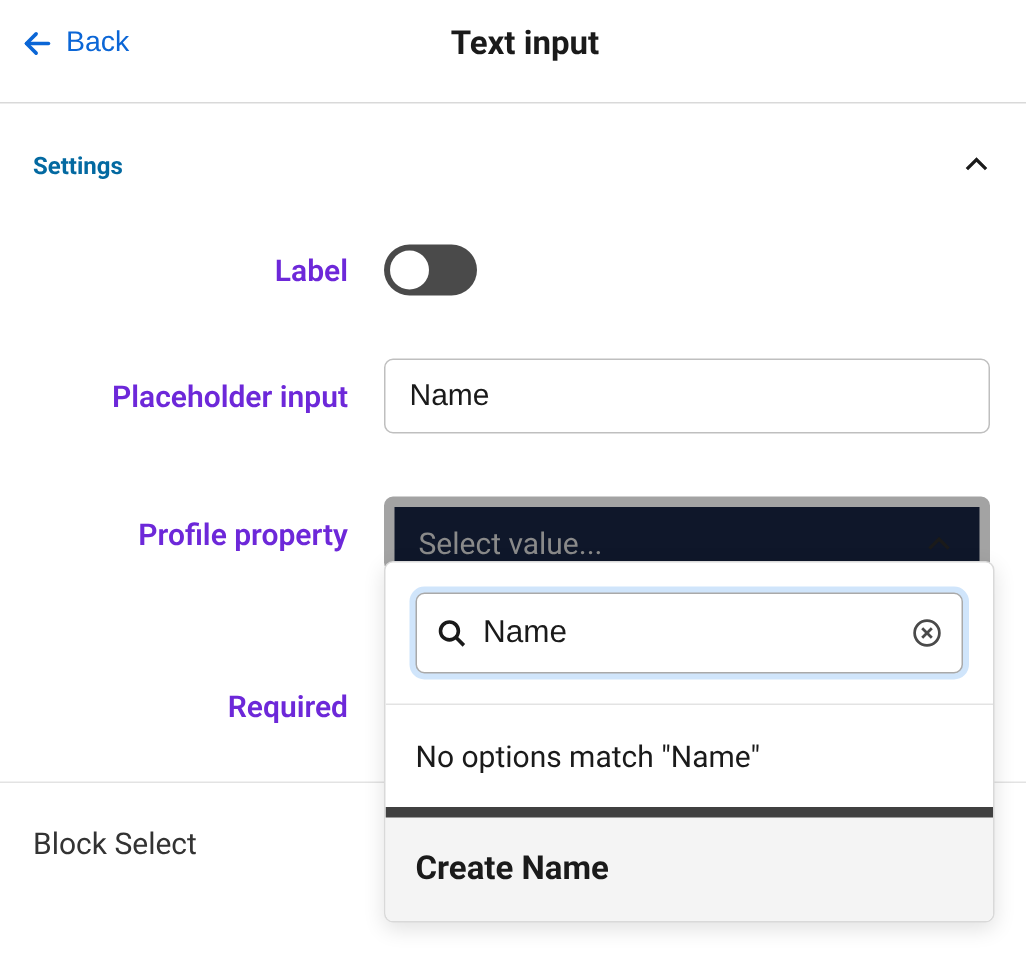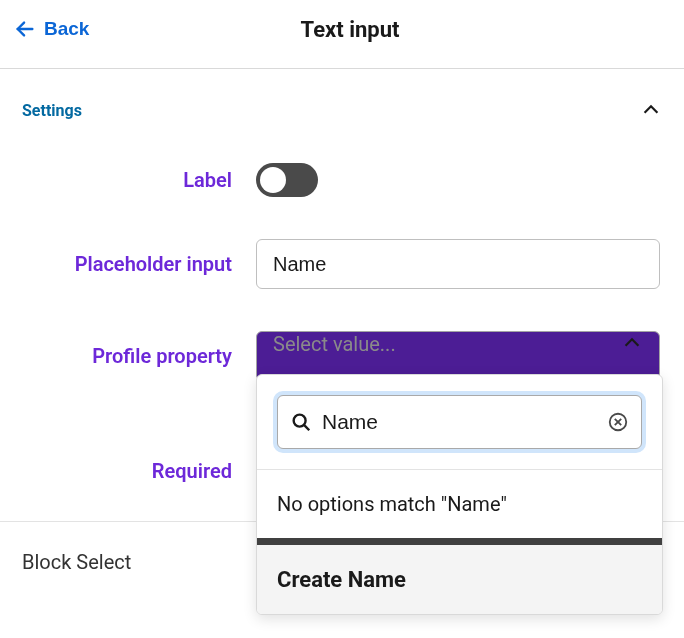--- a/index.html
+++ b/index.html
@@ -16,21 +16,21 @@
       align-items: center;
       padding: 18px 20px 28px 14px;
       position: relative;
     }
     .back-button {
       display: flex;
       align-items: center;
       gap: 8px;
       color: #0b66d6;
       font-size: 19px;
-      font-weight: 700;
+      font-weight: 400;
       cursor: pointer;
       background: none;
       border: none;
     }
     .back-button .arrow {
       width: 22px;
       height: 22px;
     }
     .page-title {
       position: absolute;
@@ -103,30 +103,30 @@
       border-radius: 6px;
       padding: 0 16px;
       font-size: 20px;
       color: #1a1a1a;
       outline: none;
     }
     .select-box {
       flex: 1;
       max-width: 404px;
       height: 50px;
-      border: 1px solid #a3a3a3;
+      border: 7px solid #a3a3a3;
       border-radius: 6px;
       padding: 0 16px;
       font-size: 20px;
       color: #8a8a8a;
       display: flex;
-      align-items: flex-start;
+      align-items: flex-end;
       justify-content: space-between;
       cursor: pointer;
-      background: #4c1d95;
+      background: #0f172a;
     }
     .select-box .chevron { stroke: #1a1a1a; }
     .form-rows { padding-top: 4px; }
     .form-row.placeholder-row { margin-top: 22px; }
     .form-row.profile-row { margin-top: 22px; }
     .form-row.required-row { margin-top: 58px; }
     .divider2 {
       margin-top: 28px;
       height: 1px;
       background: #e3e3e3;

